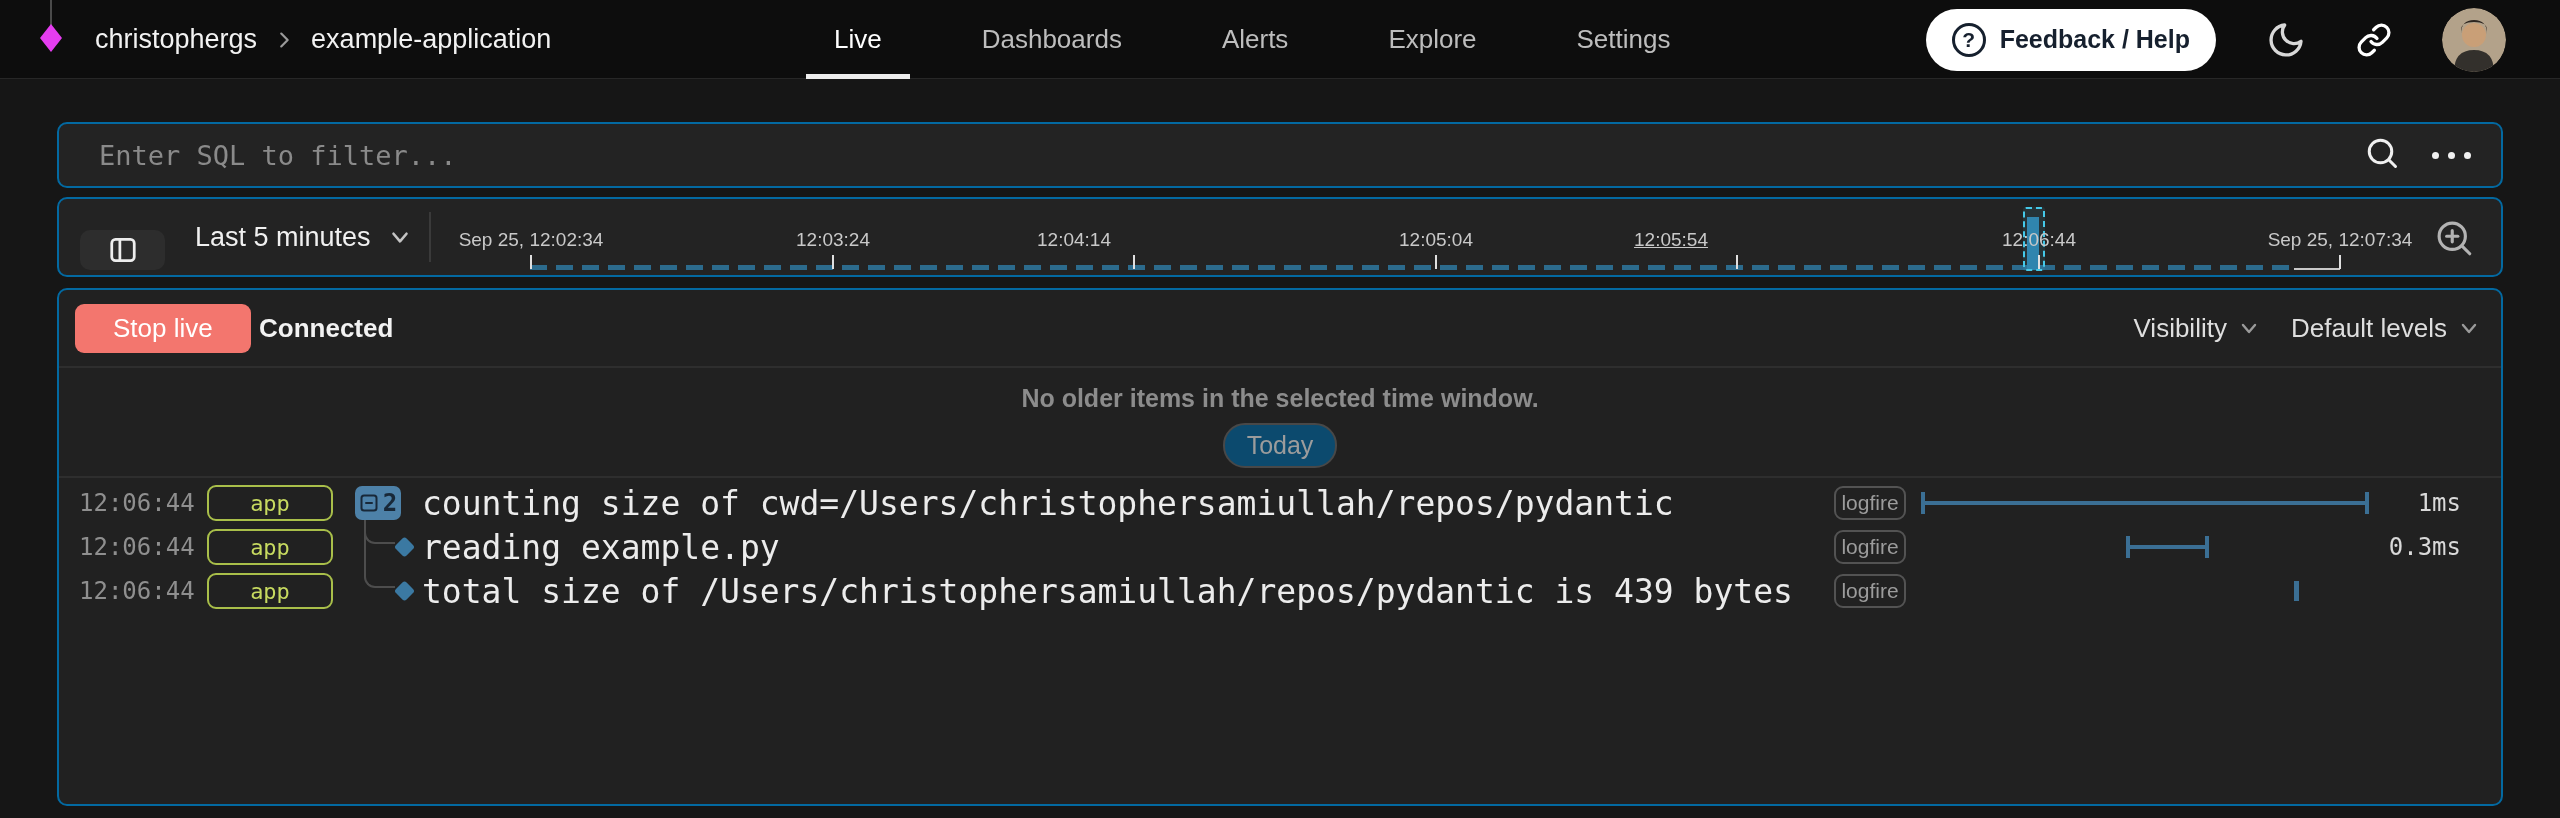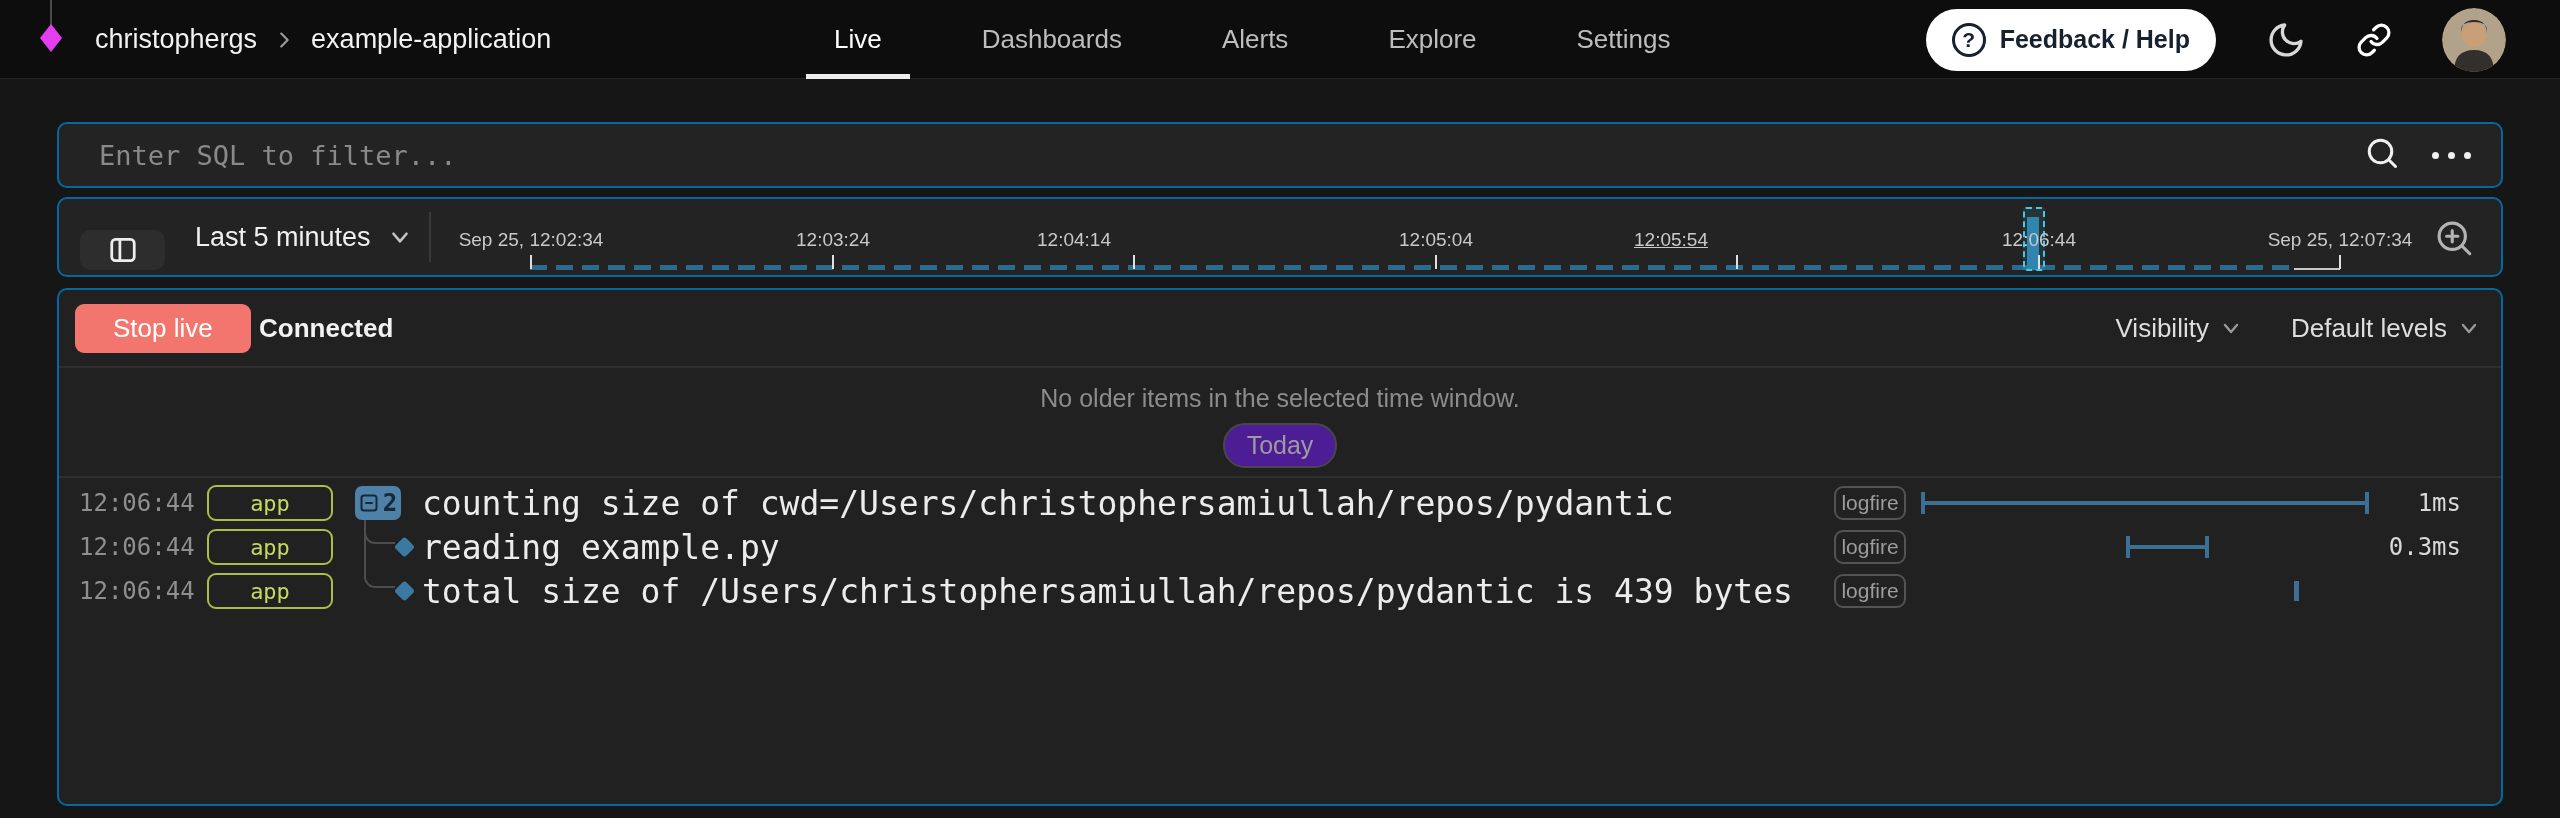--- a/index.html
+++ b/index.html
@@ -73,26 +73,26 @@
 
   
   .live-panel { top:288px; height:518px; background:#212121; }
   .live-header { position:relative; height:78px; border-bottom:2px solid #2e2e2e; }
   .stop-btn { position:absolute; left:16px; top:14px; height:49px; padding:0 38px;
            border-radius:9px; background:#f3766e; color:#ffffff; font-size:26px;
            display:flex; align-items:center; cursor:pointer; }
   .conn-label { position:absolute; left:200px; top:0; line-height:76px;
            font-size:26px; font-weight:600; color:#f2f2f2; }
   .live-controls { position:absolute; right:20px; top:0; height:76px;
-           display:flex; align-items:center; gap:48px; }
+           display:flex; align-items:center; gap:30px; }
   .ctrl { display:flex; align-items:center; gap:10px; font-size:26px; color:#dedede; cursor:pointer; }
   .empty-state { height:110px; border-bottom:2px solid #2e2e2e; text-align:center; }
-  .empty-msg { padding-top:16px; font-size:25px; color:#8c8c8c; }
+  .empty-msg { padding-top:16px; font-size:25px; color:#8c8c8c;font-weight:bold; }
   .today-pill { display:inline-block; margin-top:10px; padding:6px 22px;
-           border:2px solid #484848; border-radius:22px; background:#4c1d95;
+           border:2px solid #484848; border-radius:22px; background:#0c4a6e;
            color:#9c9c9c; font-size:25px; cursor:pointer; }
 
   
   .log-rows { position:relative; padding-top:3px; }
   .log-row { position:relative; height:44px; cursor:pointer; }
   .row-time { position:absolute; left:20px; top:50%; transform:translateY(-50%);
            font-size:24px; color:#8f8f8f; }
   .service-badge { position:absolute; left:148px; top:50%; transform:translateY(-50%);
            width:126px; height:36px; border:2px solid #a9bf4a; border-radius:9px;
            display:flex; align-items:center; justify-content:center;

